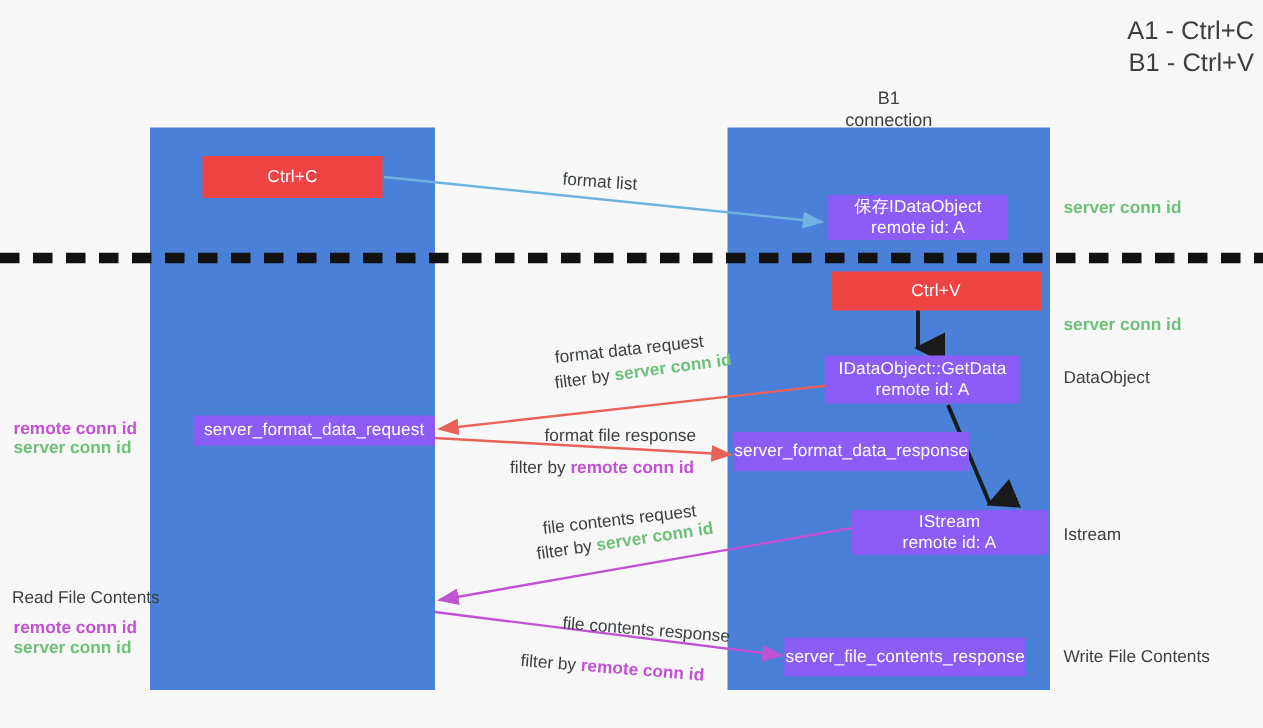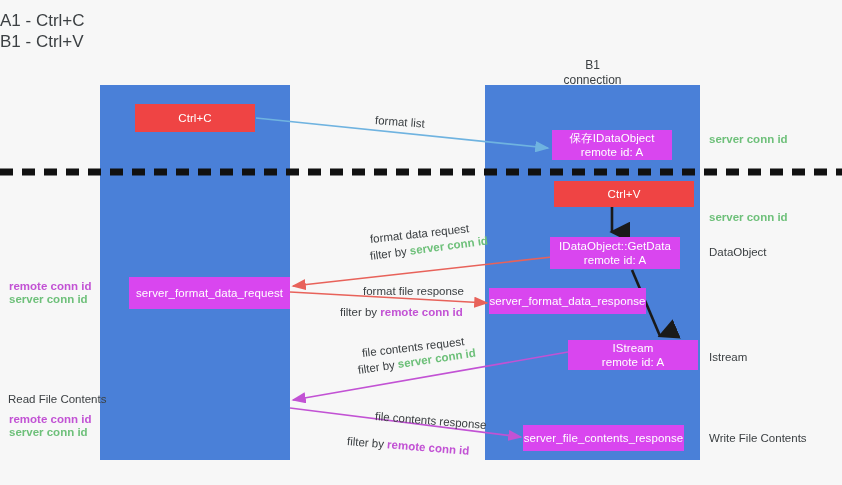--- a/index.html
+++ b/index.html
@@ -18,21 +18,21 @@
     position: absolute;
     left: 0; top: 0;
     width: 842px;
     height: 485px;
   }
   .abs { position: absolute; }
 
   
   .title {
     width: 836px;
-    text-align: left;
+    text-align: right;
     top: 10px;
     left: 0;
     color: #3c4043;
     font-size: 17px;
     line-height: 21px;
     white-space: pre-line;
   }
 
   
   .lane-head {
@@ -56,21 +56,21 @@
     align-items: center;
     justify-content: center;
     color: #ffffff;
     font-size: 11.5px;
     line-height: 14px;
     text-align: center;
     white-space: pre-line;
     letter-spacing: 0.1px;
   }
   .box.green { background: #ef4444; }
-  .box.orange { background: #d946ef; }
+  .box.orange { background: #8b5cf6; }
 
   
   .note {
     font-size: 11.5px;
     line-height: 14px;
     color: #3c4043;
     white-space: pre-line;
   }
   .note.green { color: #6ec07a; font-weight: bold; }
   .note.purple { color: #c252d4; font-weight: bold; }
@@ -142,21 +142,21 @@
 
     <line x1="632" y1="270" x2="660" y2="336" stroke="#1a1a1a" stroke-width="2.6" marker-end="url(#ah-black)"></line>
 
     <line x1="568" y1="352" x2="293" y2="400" stroke="#c252d4" stroke-width="1.6" marker-end="url(#ah-mag)"></line>
 
     <line x1="290" y1="408" x2="521" y2="437" stroke="#c252d4" stroke-width="1.6" marker-end="url(#ah-mag)"></line>
   </svg>
 
   <div class="abs box green" style="left:135px; top:104px; width:120px; height:28px;">Ctrl+C</div>
 
-  <div class="abs box orange" style="left:129px; top:277px; width:161px; height:32px;">server_format_data_request</div>
+  <div class="abs box orange" style="left:129px; top:277px; width:161px; height:20px;">server_format_data_request</div>
 
 
   <div class="abs box orange" style="left:552px; top:130px; width:120px; height:30px;">保存IDataObject
 remote id: A</div>
 
   <div class="abs box green" style="left:554px; top:181px; width:140px; height:26px;">Ctrl+V</div>
 
   <div class="abs box orange" style="left:550px; top:237px; width:130px; height:32px;">IDataObject::GetData
 remote id: A</div>
 

